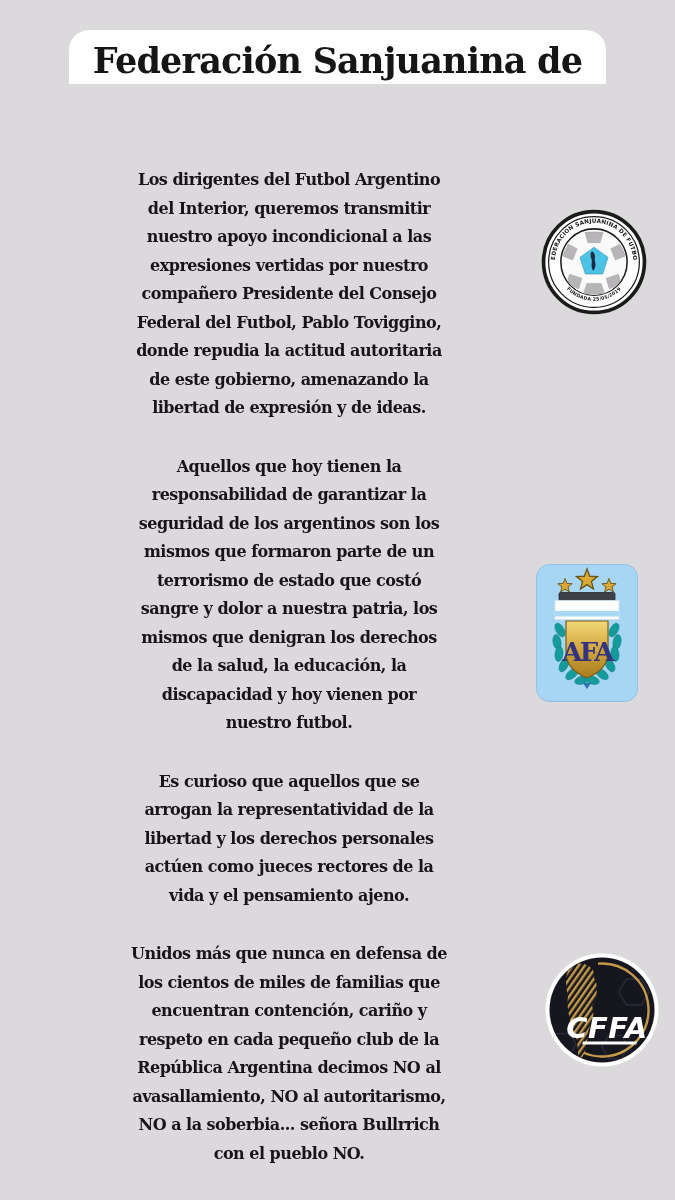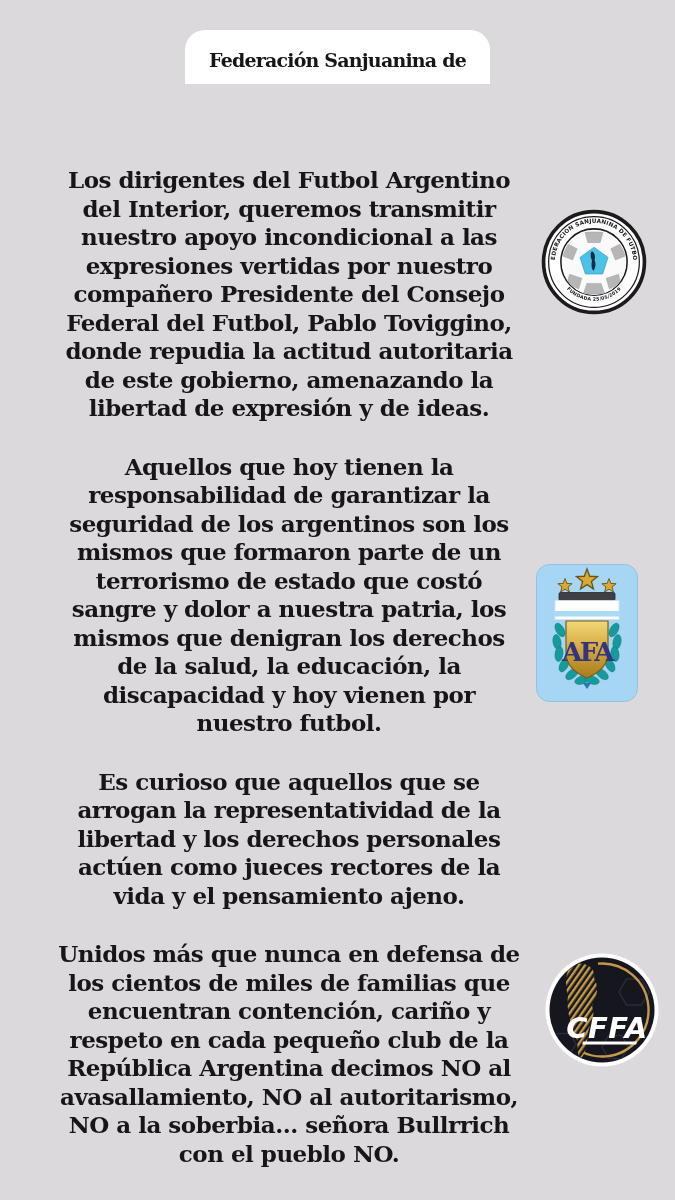--- a/index.html
+++ b/index.html
@@ -5,27 +5,27 @@
   html,body { margin:0; padding:0; }
   .canvas {
     position:relative; width:675px; height:1200px;
     background:#dcd9dc; overflow:hidden;
     font-family:"DejaVu Serif","Liberation Serif",serif;
   }
   
   .sticker { position:absolute; top:30px; left:0; width:100%;
              display:flex; flex-direction:column; align-items:center; }
   .sticker-line { background:#ffffff; color:#171517; font-weight:bold;
-                  font-size:19px; line-height:35px; letter-spacing:-0.8px;
+                  font-size:35px; line-height:35px; letter-spacing:-0.8px;
                   text-align:center; white-space:nowrap; }
   .sticker-line.l1 { border-radius:20px 20px 0 0; padding:13px 24px 6px; }
   .sticker-line.l2 { border-radius:20px; padding:1px 28px 15px; margin-top:-5px; }
   
   .text-col { position:absolute; left:24px; top:166px; width:530px; }
-  .para { margin:0 0 30px 0; font-weight:bold; font-size:23px;
+  .para { margin:0 0 30px 0; font-weight:bold; font-size:16px;
           line-height:28.5px; letter-spacing:-0.5px; color:#171517;
           text-align:center; white-space:pre-line; }
   
   .logo { position:absolute; }
   .logo-fsf  { left:541px; top:209px; width:106px; height:106px; }
   .logo-afa  { left:536px; top:564px; width:102px; height:138px; }
   .logo-cffa { left:544px; top:952px; width:116px; height:116px;text-align:right; }
   .logo svg { display:block; width:100%; height:100%; }
 </style>
 </head>

